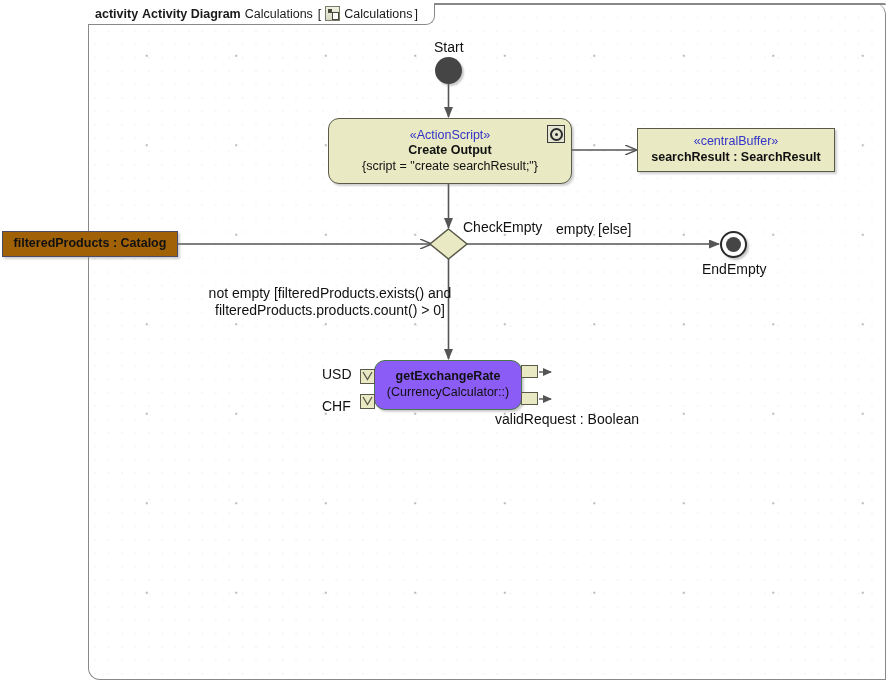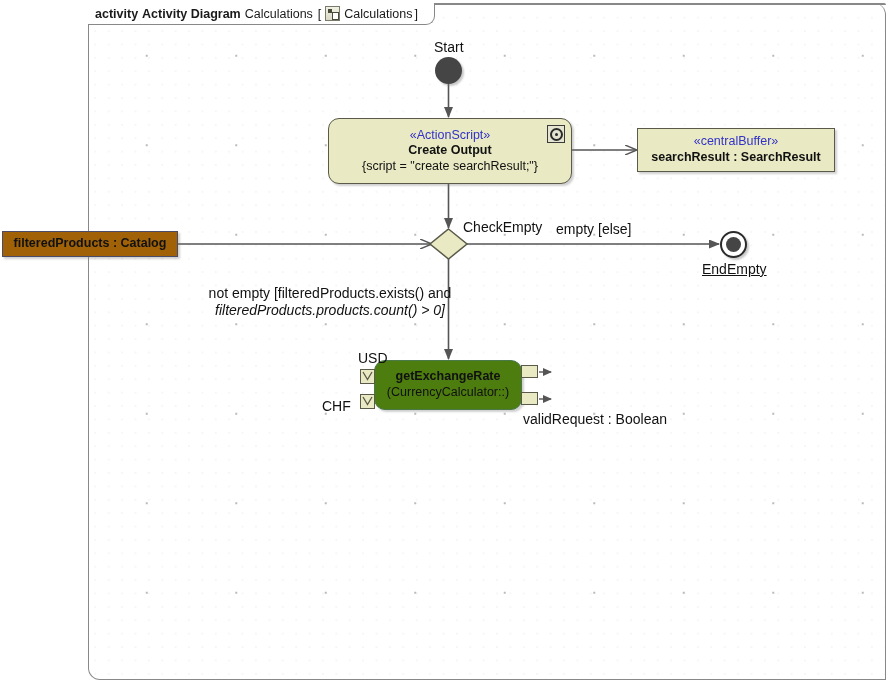--- a/index.html
+++ b/index.html
@@ -180,21 +180,21 @@
     box-shadow: 2px 2px 2px rgba(120,120,120,0.35);
     flex-direction: row;
   }
 
   
   .behavior-node {
     left: 374px;
     top: 360px;
     width: 148px;
     height: 50px;
-    background: #4d7c0f;
+    background: #8b5cf6;
     border: 1.5px solid #4a7a4a;
     border-radius: 11px;
     box-shadow: 2px 2px 2px rgba(120,120,120,0.35);
   }
 
   
   .initial-node {
     position: absolute;
     left: 435px;
     top: 57px;
@@ -324,40 +324,40 @@
 
   <div class="lbl" style="left:463px;top:219px;">CheckEmpty</div>
 
   <div class="node object-node">
     <div class="nname">filteredProducts : Catalog</div>
   </div>
 
   <div class="lbl" style="left:556px;top:221px;">empty [else]</div>
 
   <div class="lbl center" style="left:200px;top:285px;width:260px;text-align:center;">not empty [filteredProducts.exists() and</div>
-  <div class="lbl center" style="left:200px;top:302px;width:260px;font-style:italic;">filteredProducts.products.count() &gt; 0]</div>
+  <div class="lbl center" style="left:200px;top:302px;width:260px;">filteredProducts.products.count() &gt; 0]</div>
 
   <div class="final-node"></div>
-  <div class="lbl" style="left:702px;top:261px;text-decoration:underline;">EndEmpty</div>
+  <div class="lbl" style="left:702px;top:261px;">EndEmpty</div>
 
   <div class="node behavior-node">
     <div class="nname">getExchangeRate</div>
     <div class="nprop">(CurrencyCalculator::)</div>
   </div>
 
   <div class="pin-in" style="left:360px;top:369px;">
     <svg width="13" height="13" viewBox="0 0 13 13">
       <path d="M2,2 L6.5,9.5 L11,2" fill="none" stroke="#5a5a4a" stroke-width="1.3"></path>
     </svg>
   </div>
   <div class="pin-in" style="left:360px;top:394px;">
     <svg width="13" height="13" viewBox="0 0 13 13">
       <path d="M2,2 L6.5,9.5 L11,2" fill="none" stroke="#5a5a4a" stroke-width="1.3"></path>
     </svg>
   </div>
-  <div class="lbl" style="left:322px;top:350px;margin-left:36px;">USD</div>
+  <div class="lbl" style="left:322px;top:366px;">USD</div>
   <div class="lbl" style="left:322px;top:398px;text-align:right;">CHF</div>
 
   <div class="pin-out" style="left:521px;top:365px;"></div>
   <div class="pin-out" style="left:521px;top:392px;"></div>
-  <div class="lbl" style="left:523px;top:411px;">validRequest : Boolean</div>
+  <div class="lbl" style="left:495px;top:411px;">validRequest : Boolean</div>
 
 </div>
 
 </body></html>

